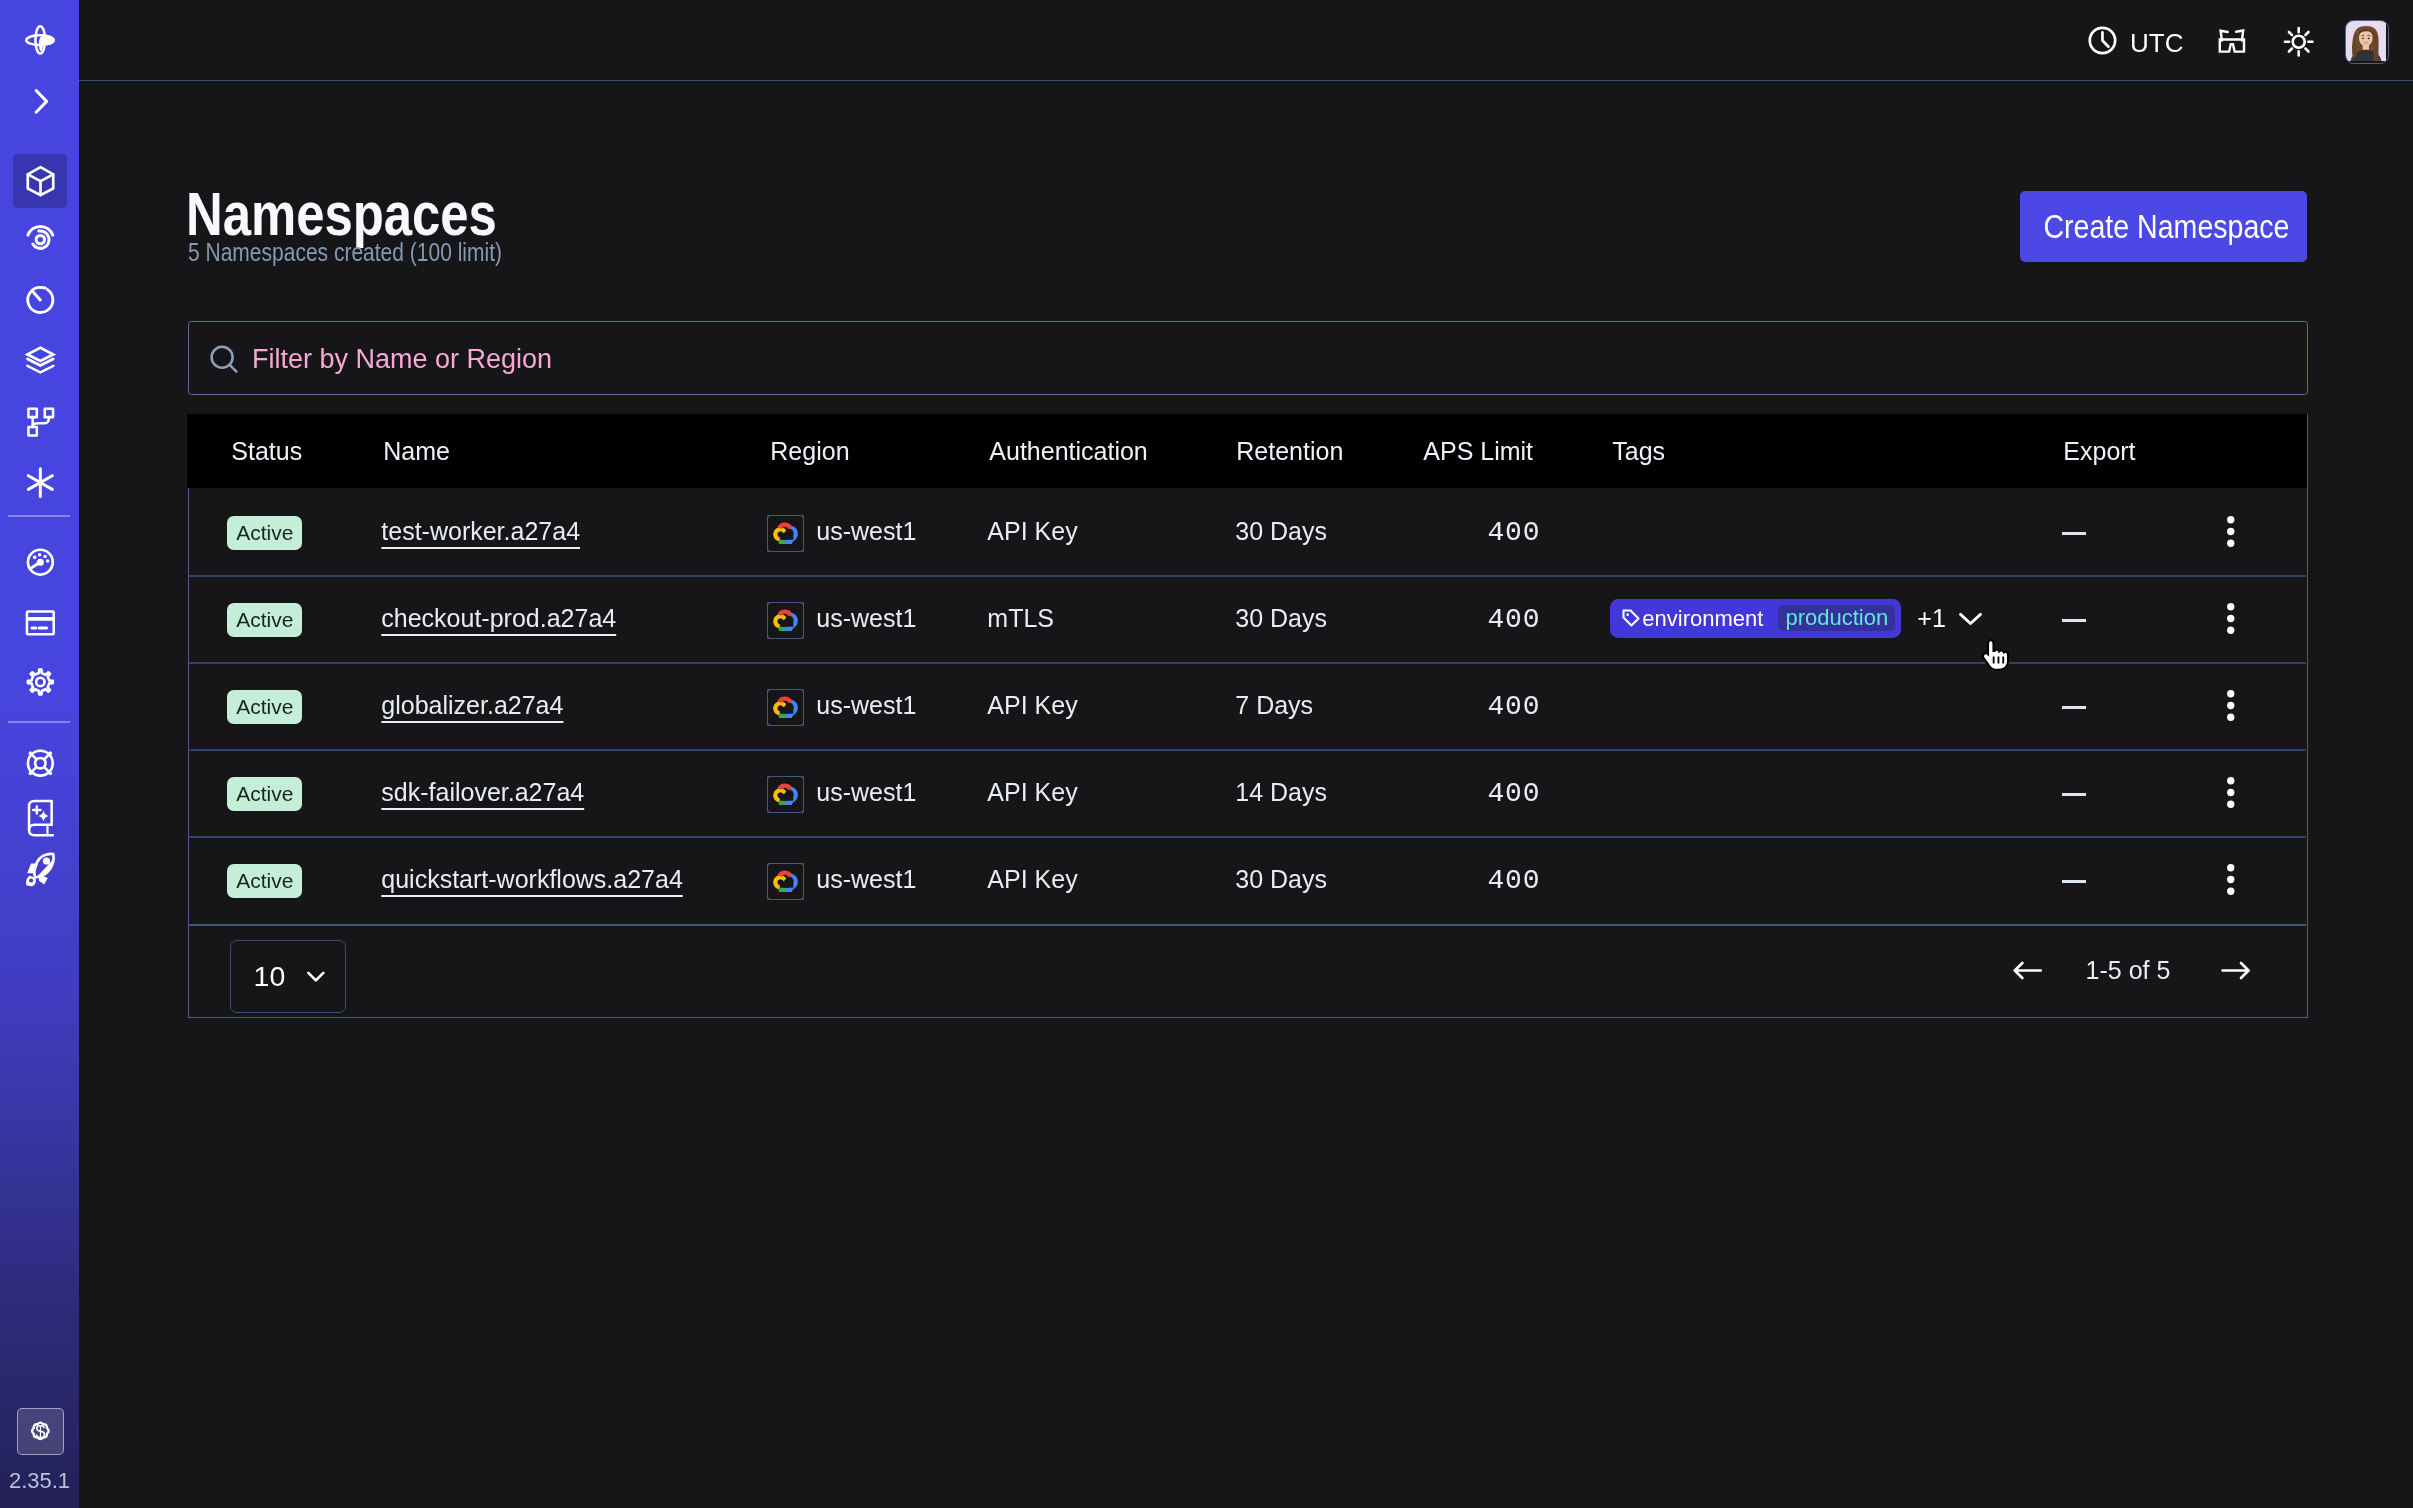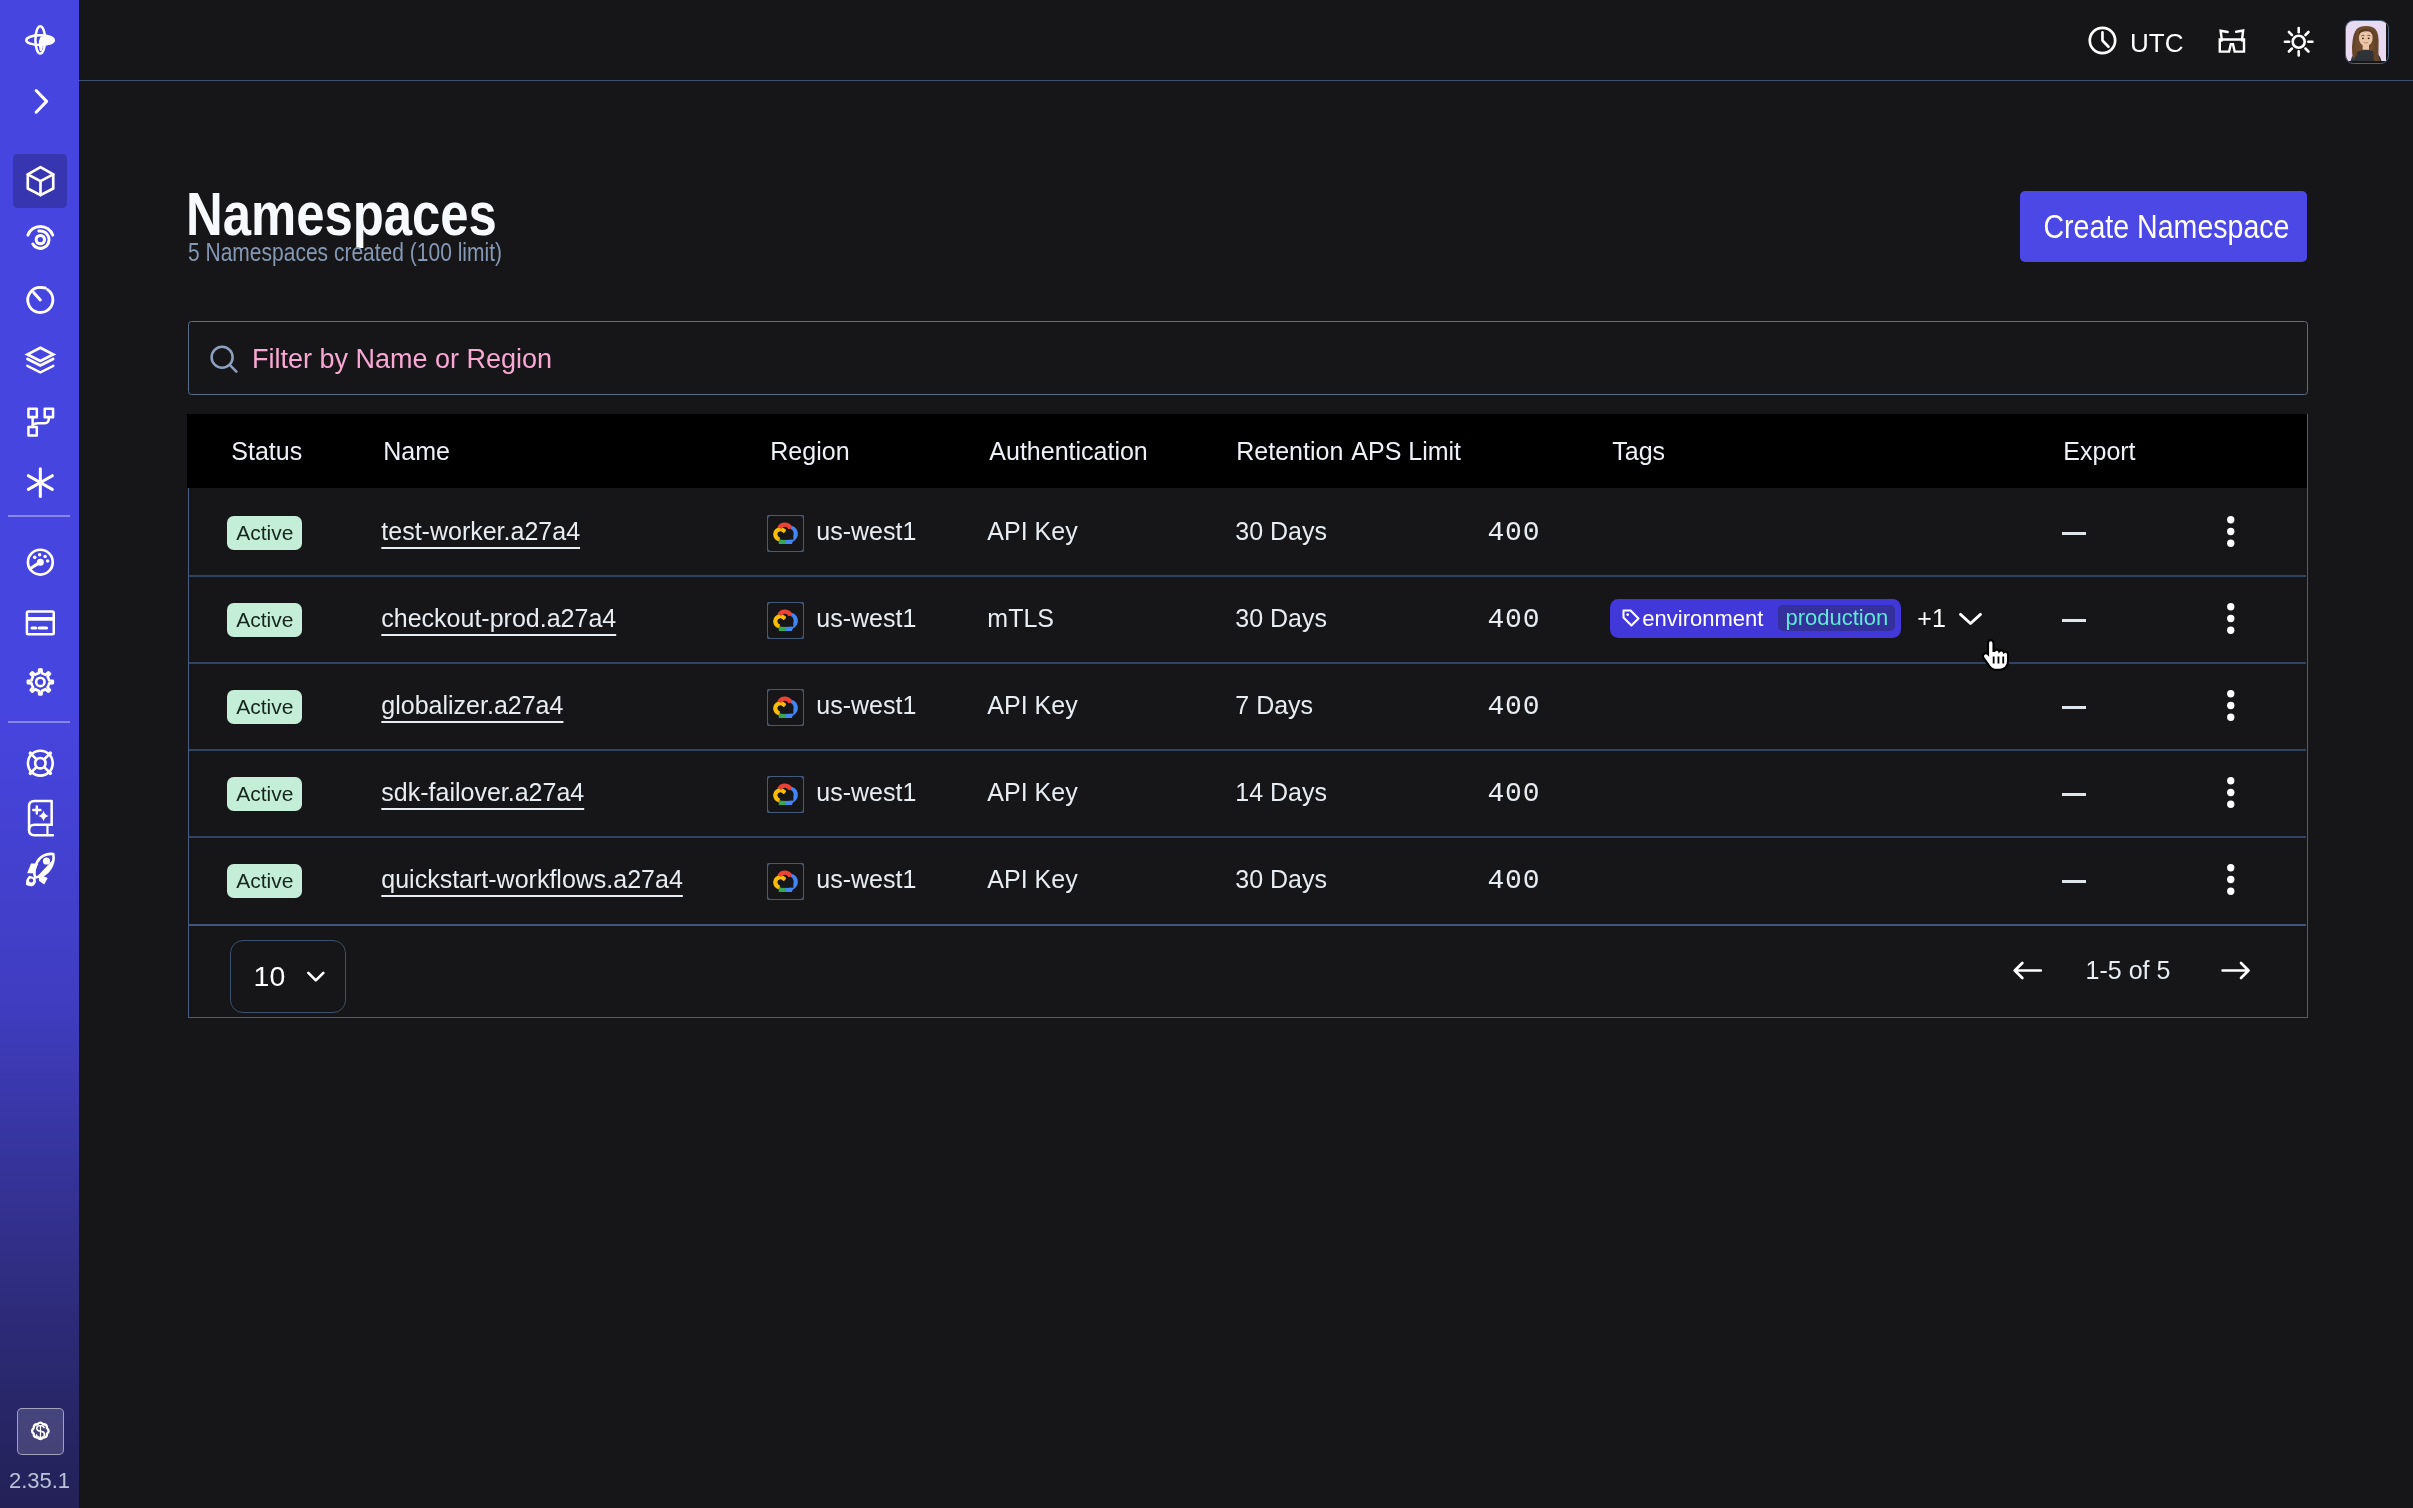--- a/index.html
+++ b/index.html
@@ -43,21 +43,21 @@
      color:#15261d; font-size:21px; text-align:center; line-height:34px; }
   .nm { text-decoration:underline; text-decoration-thickness:1.7px; text-underline-offset:6.7px; color:#f2f6fa; }
   .gcpbox-svg { position:absolute; left:580px; top:27px; width:37px; height:37px; }
   .mono { font-family:"Liberation Mono", monospace; font-size:28px !important; letter-spacing:0.8px; }
   .aps { left:1177px; width:176px; text-align:right; line-height:90px !important; }
   .dash { position:absolute; left:1875px; top:44px; width:23.5px; height:3.4px; background:#dfe5ec; }
   .dots-svg { position:absolute; left:2032px; top:0; width:23.5px; height:87px; }
 
   
   #tfoot { position:absolute; left:0; top:510px; width:2117px; height:93px; }
-  #pagesel { position:absolute; left:41px; top:16px; width:116px; height:73px; border:1.7px solid #3b4f6e; border-radius:13px; }
+  #pagesel { position:absolute; left:41px; top:16px; width:116px; height:73px; border:1.7px solid #3b4f6e; border-radius:7px; }
   #pagesel .num { position:absolute; left:22.6px; top:0; line-height:70px; font-size:28.5px; color:#fff; }
   #pageinfo { position:absolute; left:1872px; width:134px; text-align:center; top:0; line-height:93px; font-size:25px; color:#e8edf4; }
 
   .tagchip { position:absolute; left:1423px; top:23.5px; width:291px; height:39px; background:#4238da; border-radius:8.4px; }
   .tagchip .k { position:absolute; left:32px; top:0; line-height:39px; font-size:22px; color:#fff; }
   .tagchip .v { position:absolute; left:168px; top:6.7px; width:117px; height:26px; background:#34309c; border-radius:5px;
      color:#5eead4; font-size:22px; text-align:center; line-height:26px; }
   .plus1 { position:absolute; left:1730px; top:0; line-height:87px; font-size:25px; color:#fff; }
 </style>
 </head>
@@ -241,21 +241,21 @@
   </svg>
 </div>
 
 <div id="table">
   <div id="thead">
     <span style="left:44px">Status</span>
     <span style="left:196px">Name</span>
     <span style="left:583px">Region</span>
     <span style="left:802px">Authentication</span>
     <span style="left:1049px">Retention</span>
-    <span style="left:1164px">APS Limit</span>
+    <span style="left:1236px">APS Limit</span>
     <span style="left:1425px">Tags</span>
     <span style="left:1876px">Export</span>
   </div>
 
   <div class="trow" style="top:74px">
     <div class="badge">Active</div>
     <span class="cell nm" style="left:194px">test-worker.a27a4</span>
     <svg class="gcpbox-svg" viewBox="0 0 44 44">
         <use href="#gcplogo"></use>
       </svg>

